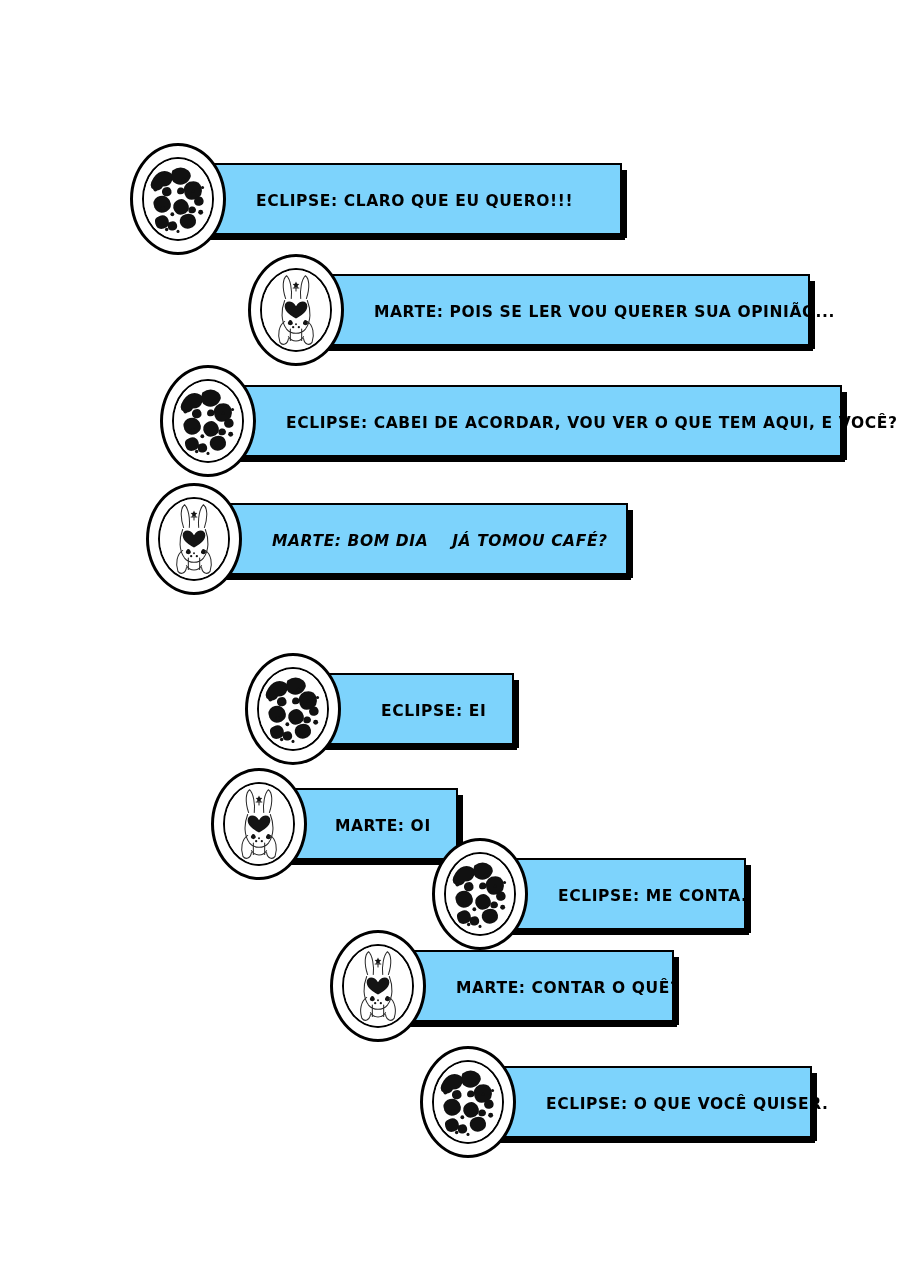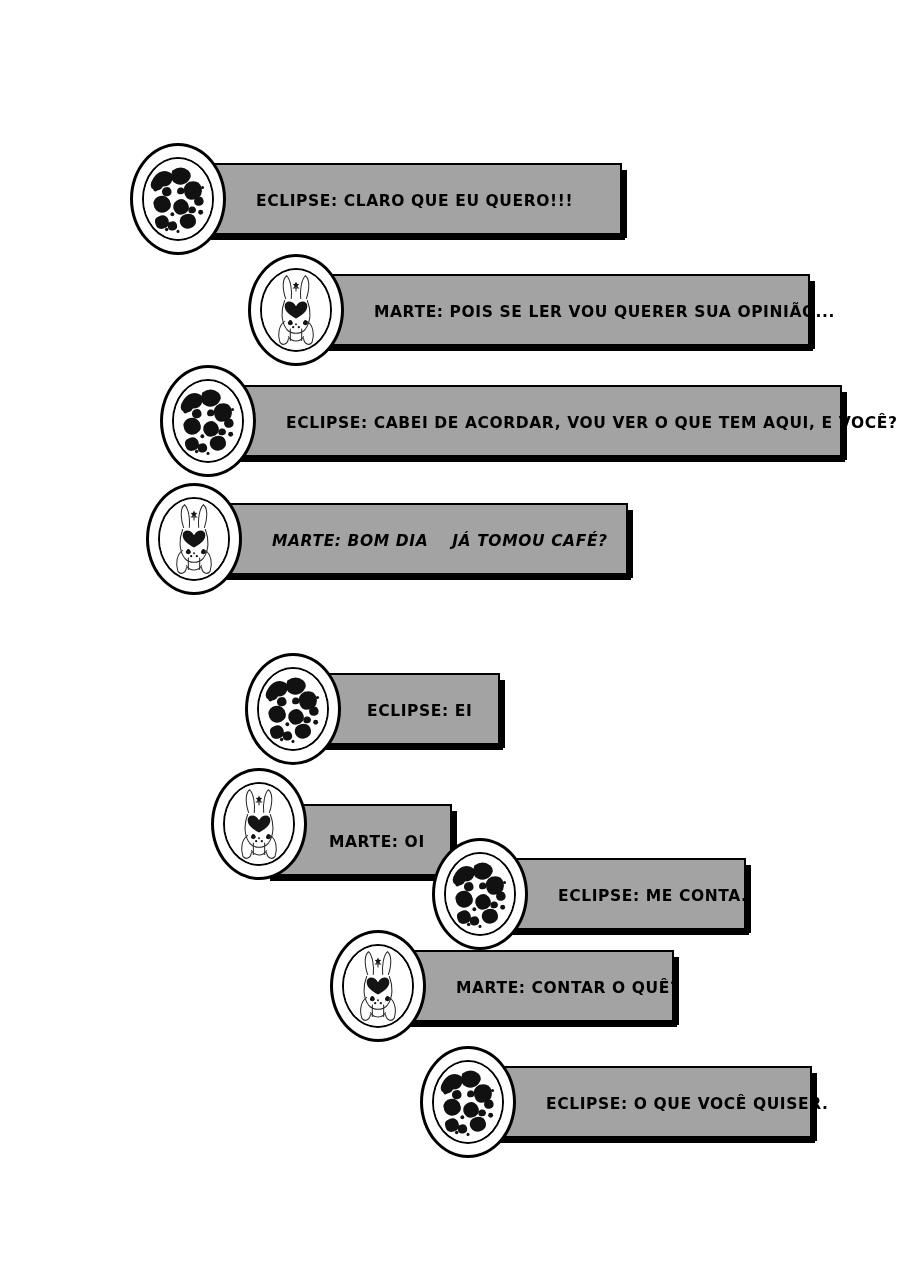--- a/index.html
+++ b/index.html
@@ -70,21 +70,21 @@
     height: 100%;
     display: block;
   }
 
   
   .bubble {
     position: absolute;
     top: 20px;
     height: 72px;
     box-sizing: border-box;
-    background: #a3a3a3;
+    background: #7dd3fc;
     border-top: 2.6px solid #000;
     border-bottom: 2.6px solid #000;
     border-right: 2.6px solid #000;
     border-left: 0;
     z-index: 1;
   }
   
   .bubble::after {
     content: "";
     position: absolute;
@@ -173,34 +173,34 @@
           <div class="avatar-inner">
             <svg class="avatar-art" viewBox="0 0 72 84" preserveAspectRatio="none">
               <use href="#sym-creature"></use>
             </svg>
           </div>
         </div>
       </div>
     </div>
     <div>
       <div class="msg" style="left: 245px; top: 653px;">
-        <div class="bubble" style="left: 58px; width: 197px;">
+        <div class="bubble" style="left: 72px; width: 197px;">
           <div class="bubble-text">ECLIPSE: EI</div>
         </div>
         <div class="avatar-wrap">
           <div class="avatar-outer"></div>
           <div class="avatar-inner">
             <svg class="avatar-art" viewBox="0 0 72 84" preserveAspectRatio="none">
               <use href="#sym-moon"></use>
             </svg>
           </div>
         </div>
       </div>
       <div class="msg" style="left: 211px; top: 768px;">
-        <div class="bubble" style="left: 54px; width: 187px; margin-top: 16px;">
+        <div class="bubble" style="left: 60px; width: 187px;">
           <div class="bubble-text">MARTE: OI</div>
         </div>
         <div class="avatar-wrap">
           <div class="avatar-outer"></div>
           <div class="avatar-inner">
             <svg class="avatar-art" viewBox="0 0 72 84" preserveAspectRatio="none">
               <use href="#sym-creature"></use>
             </svg>
           </div>
         </div>

